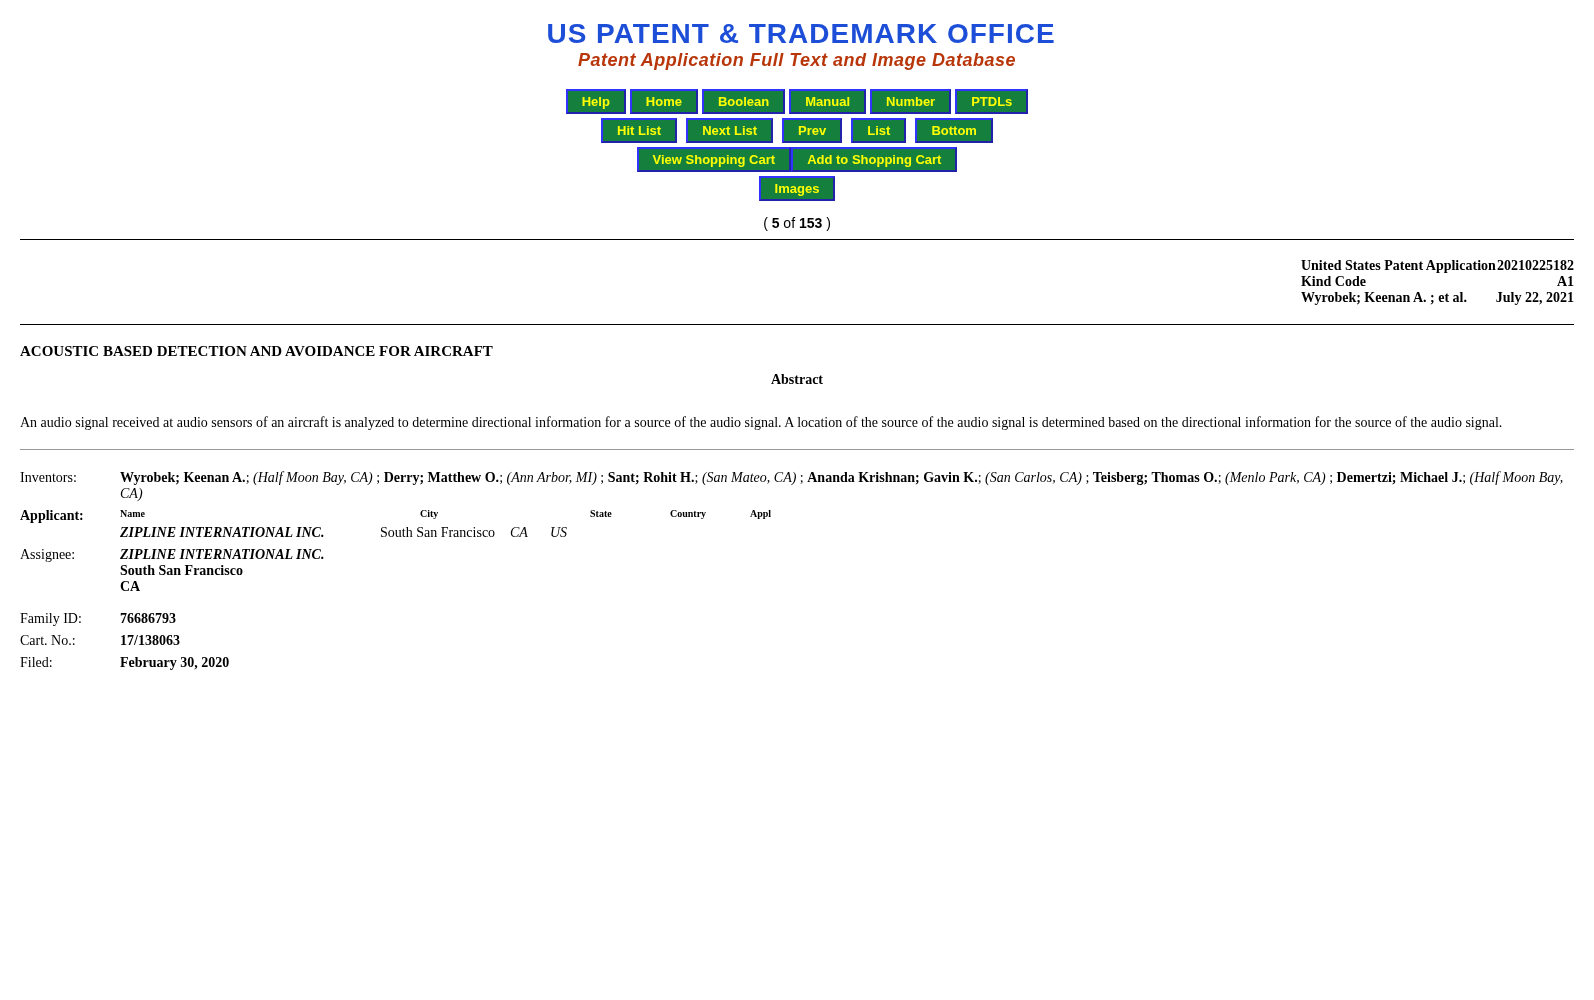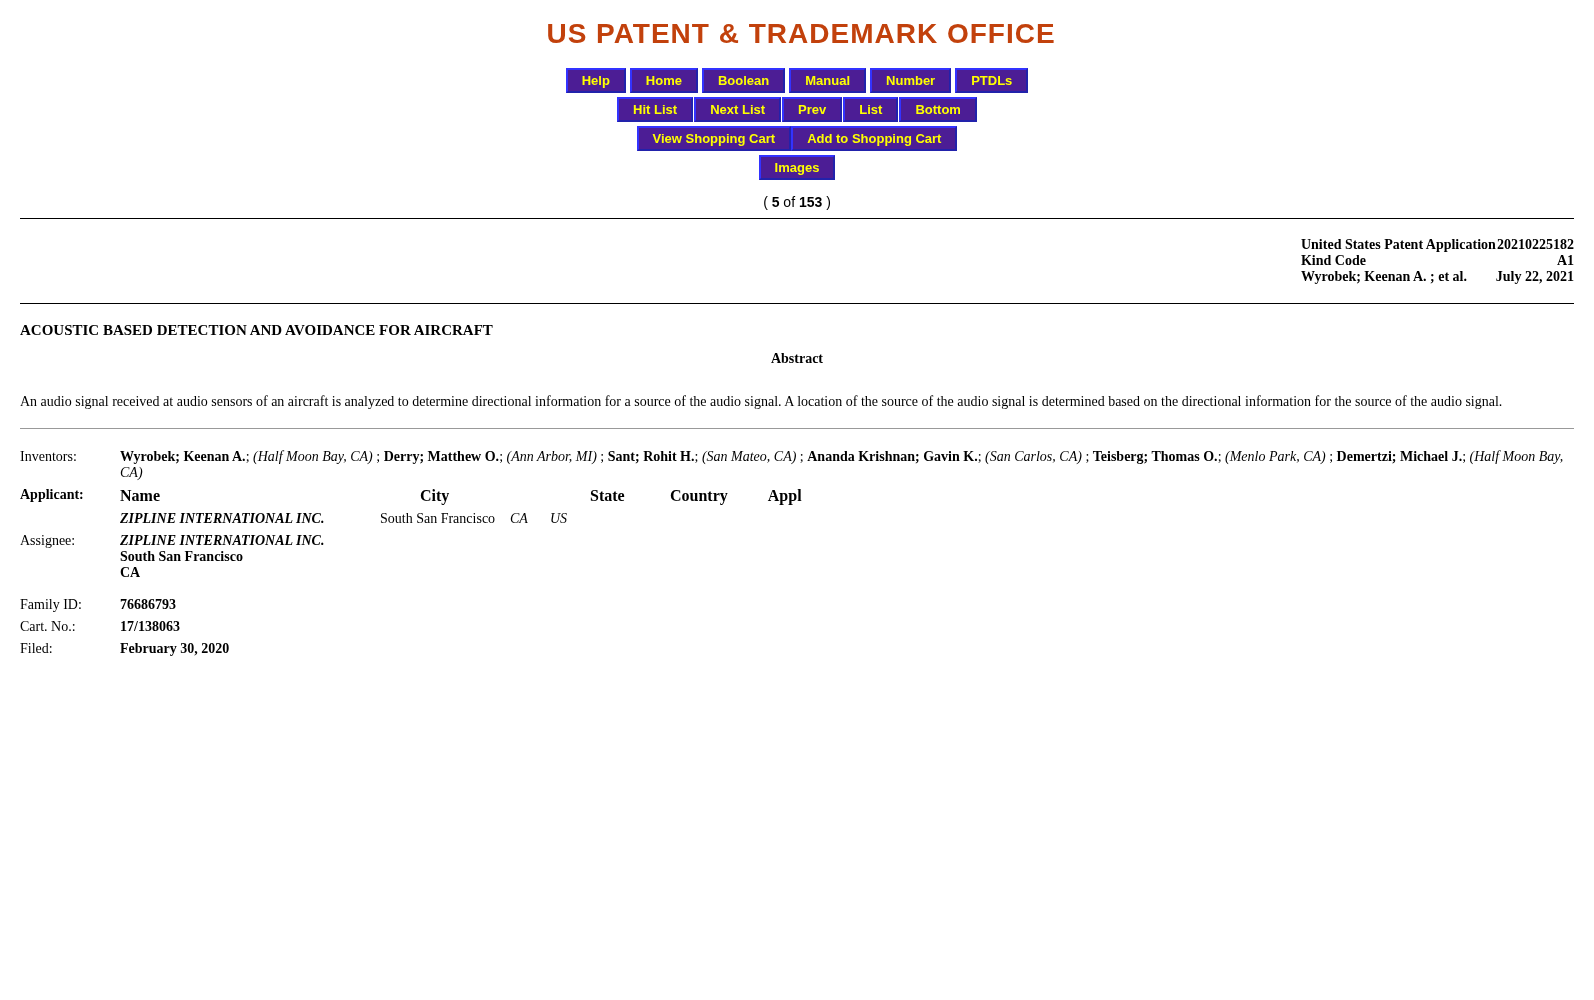--- a/index.html
+++ b/index.html
@@ -9,56 +9,56 @@
       background: #fff;
       color: #000;
     }
     .header-section {
       text-align: center;
       padding: 18px 0 10px 0;
     }
     .header-title {
       font-size: 28px;
       font-weight: bold;
-      color: #c2410c;
+      color: #1d4ed8;
       font-family: Arial, sans-serif;
       letter-spacing: 1px;
       text-transform: uppercase;
       padding-left: 8px;
     }
     .header-subtitle {
       font-size: 18px;
       font-weight: bold;
       color: #B8360A;
       font-family: Arial, sans-serif;
       letter-spacing: 0.5px;
       font-style: italic;
     }
     .nav-row {
       display: flex;
       justify-content: center;
       gap: 4px;
       margin: 8px 0 4px 0;
     }
     .nav-btn {
-      background: #4c1d95;
+      background: #15803d;
       color: #FFFF00;
       font-size: 13px;
       font-weight: bold;
       font-family: Arial, sans-serif;
       border: 2px outset #3333FF;
       padding: 3px 14px;
       cursor: pointer;
       text-decoration: none;
       display: inline-block;
     }
     .nav-row2 {
       display: flex;
       justify-content: center;
-      gap: 1px;
+      gap: 9px;
       margin: 4px 0;
     }
     .nav-row3 {
       display: flex;
       justify-content: center;
       gap: 0;
       margin: 4px 0;
     }
     .nav-row4 {
       display: flex;
@@ -125,21 +125,21 @@
       font-size: 14px;
     }
     .detail-value {
       flex: 1;
       font-size: 14px;
     }
     .applicant-header {
       display: flex;
       gap: 40px;
       font-weight: bold;
-      font-size: 16px;
+      font-size: 10px;
       margin-bottom: 6px;
     }
     .applicant-row {
       display: flex;
       gap: 0;
       font-size: 14px;
       font-style: italic;
     }
     .col-name { min-width: 260px; font-style: italic; font-weight: bold; }
     .col-city { min-width: 130px; font-style: normal; }
@@ -151,20 +151,21 @@
     .ah-state { min-width: 40px; }
     .ah-country { min-width: 40px; }
     .ah-type { min-width: 60px; }
     .bold { font-weight: bold; }
   </style>
 </head>
 <body>
 
 <div class="header-section">
   <div class="header-title">US Patent &amp; Trademark Office</div>
+  <div class="header-subtitle">Patent Application Full Text and Image Database</div>
 </div>
 
 <div class="nav-row">
   <button class="nav-btn">Help</button>
   <button class="nav-btn">Home</button>
   <button class="nav-btn">Boolean</button>
   <button class="nav-btn">Manual</button>
   <button class="nav-btn">Number</button>
   <button class="nav-btn">PTDLs</button>
 </div>

